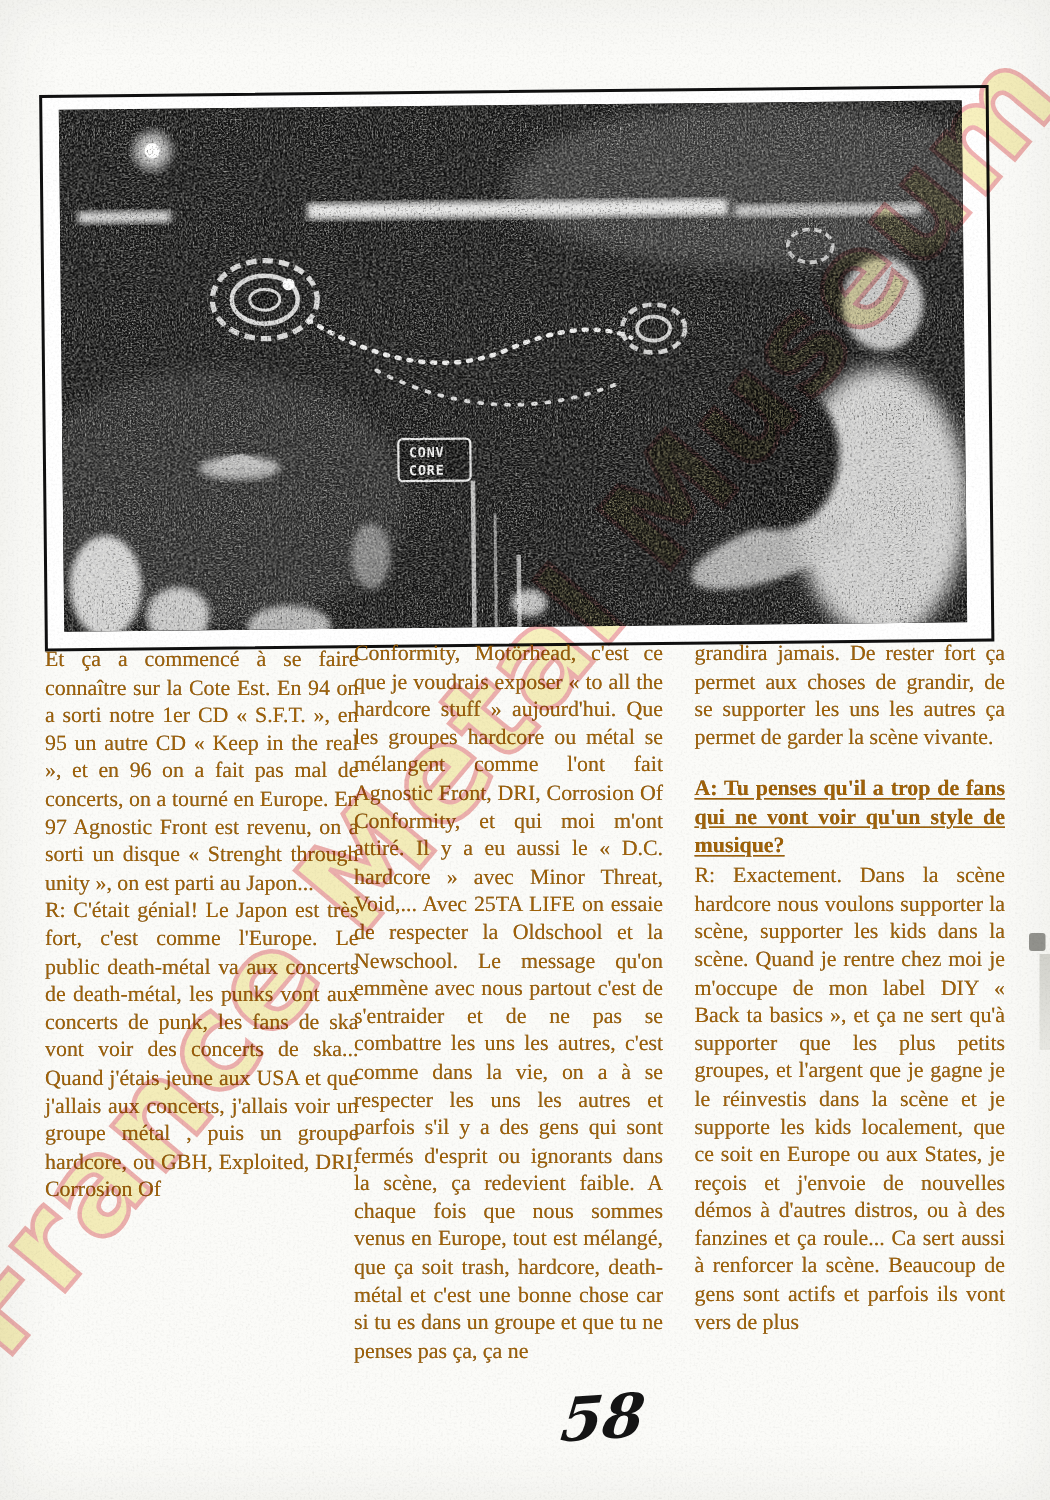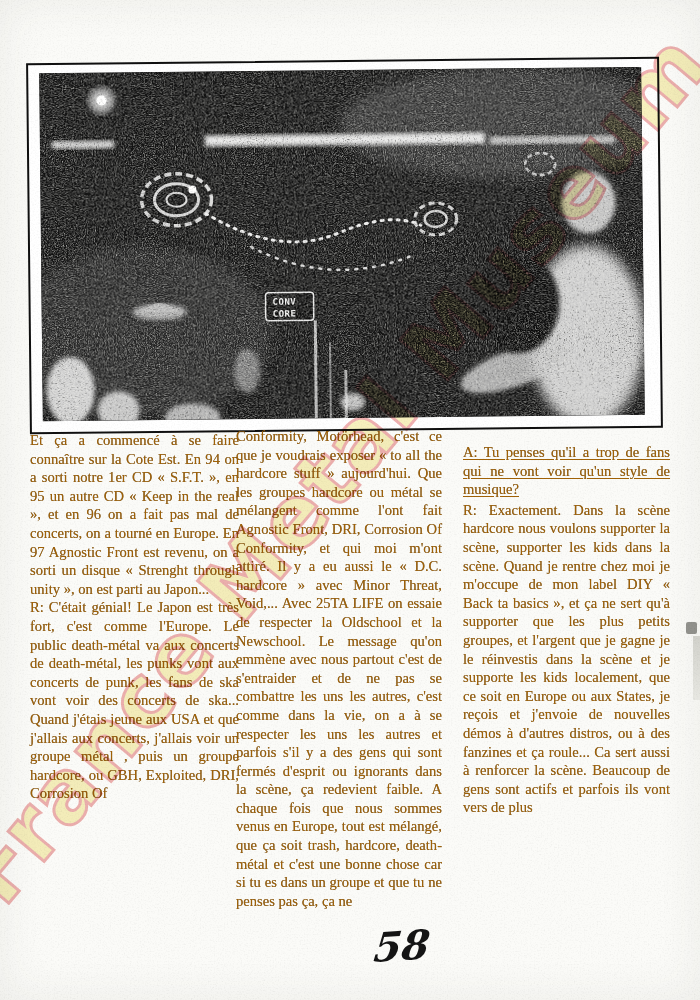--- a/index.html
+++ b/index.html
@@ -28,21 +28,21 @@
   .col {
     position:absolute; text-align:justify; color:#a16207;
     font-size:14.6px; line-height:18.6px;
     text-shadow:0 0 0.4px rgba(20,20,20,0.55);
   }
   .col p { margin:0; }
   #col1 { left:30px;  top:431px; width:209px; }
   #col2 { left:236px; top:427px; width:206px; }
   #col3 { left:463px; top:427px; width:207px; }
   p.head {
-    font-weight:400; text-decoration:underline; text-underline-offset:2px;
+    font-weight:700; text-decoration:underline; text-underline-offset:2px;
     text-align:justify;
   }
   #col1 p.head { margin-top:26px; margin-bottom:2px; }
   #col3 p.head { margin-top:16px; margin-bottom:2px; }
   
   .pagenum {
     position:absolute; left:352px; top:922px; width:100px; text-align:center;
     font-family:"DejaVu Serif", serif; font-style:italic; font-weight:700;
     font-size:40px; color:#151515;
     transform:rotate(-4deg) skewX(-10deg);
@@ -171,20 +171,21 @@
   <div class="col" id="col1">
     <p>Et ça a commencé à se faire connaître sur la Cote Est. En 94 on a sorti notre 1er CD « S.F.T. », en 95 un autre CD « Keep in the real », et en 96 on a fait pas mal de concerts, on a tourné en Europe. En 97 Agnostic Front est revenu, on a sorti un disque « Strenght through unity », on est parti au Japon...</p>
     <p>R: C'était génial! Le Japon est très fort, c'est comme l'Europe. Le public death-métal va aux concerts de death-métal, les punks vont aux concerts de punk, les fans de ska vont voir des concerts de ska... Quand j'étais jeune aux USA et que j'allais aux concerts, j'allais voir un groupe métal , puis un groupe hardcore, ou GBH, Exploited, DRI, Corrosion Of</p>
   </div>
 
   <div class="col" id="col2">
     <p>Conformity, Motörhead, c'est ce que je voudrais exposer « to all the hardcore stuff » aujourd'hui. Que les groupes hardcore ou métal se mélangent comme l'ont fait Agnostic Front, DRI, Corrosion Of Conformity, et qui moi m'ont attiré. Il y a eu aussi le « D.C. hardcore » avec Minor Threat, Void,... Avec 25TA LIFE on essaie de respecter la Oldschool et la Newschool. Le message qu'on emmène avec nous partout c'est de s'entraider et de ne pas se combattre les uns les autres, c'est comme dans la vie, on a à se respecter les uns les autres et parfois s'il y a des gens qui sont fermés d'esprit ou ignorants dans la scène, ça redevient faible. A chaque fois que nous sommes venus en Europe, tout est mélangé, que ça soit trash, hardcore, death-métal et c'est une bonne chose car si tu es dans un groupe et que tu ne penses pas ça, ça ne</p>
   </div>
 
   <div class="col" id="col3">
+    <p>grandira jamais. De rester fort ça permet aux choses de grandir, de se supporter les uns les autres ça permet de garder la scène vivante.</p>
     <p class="head">A: Tu penses qu'il a trop de fans qui ne vont voir qu'un style de musique?</p>
     <p>R: Exactement. Dans la scène hardcore nous voulons supporter la scène, supporter les kids dans la scène. Quand je rentre chez moi je m'occupe de mon label DIY « Back ta basics », et ça ne sert qu'à supporter que les plus petits groupes, et l'argent que je gagne je le réinvestis dans la scène et je supporte les kids localement, que ce soit en Europe ou aux States, je reçois et j'envoie de nouvelles démos à d'autres distros, ou à des fanzines et ça roule... Ca sert aussi à renforcer la scène. Beaucoup de gens sont actifs et parfois ils vont vers de plus</p>
   </div>
 
   <div class="pagenum">58</div>
 
   <div class="watermark">France Metal Museum</div>
 
   <div class="edge-mark-dark"></div>
   <div class="edge-mark-light"></div>

